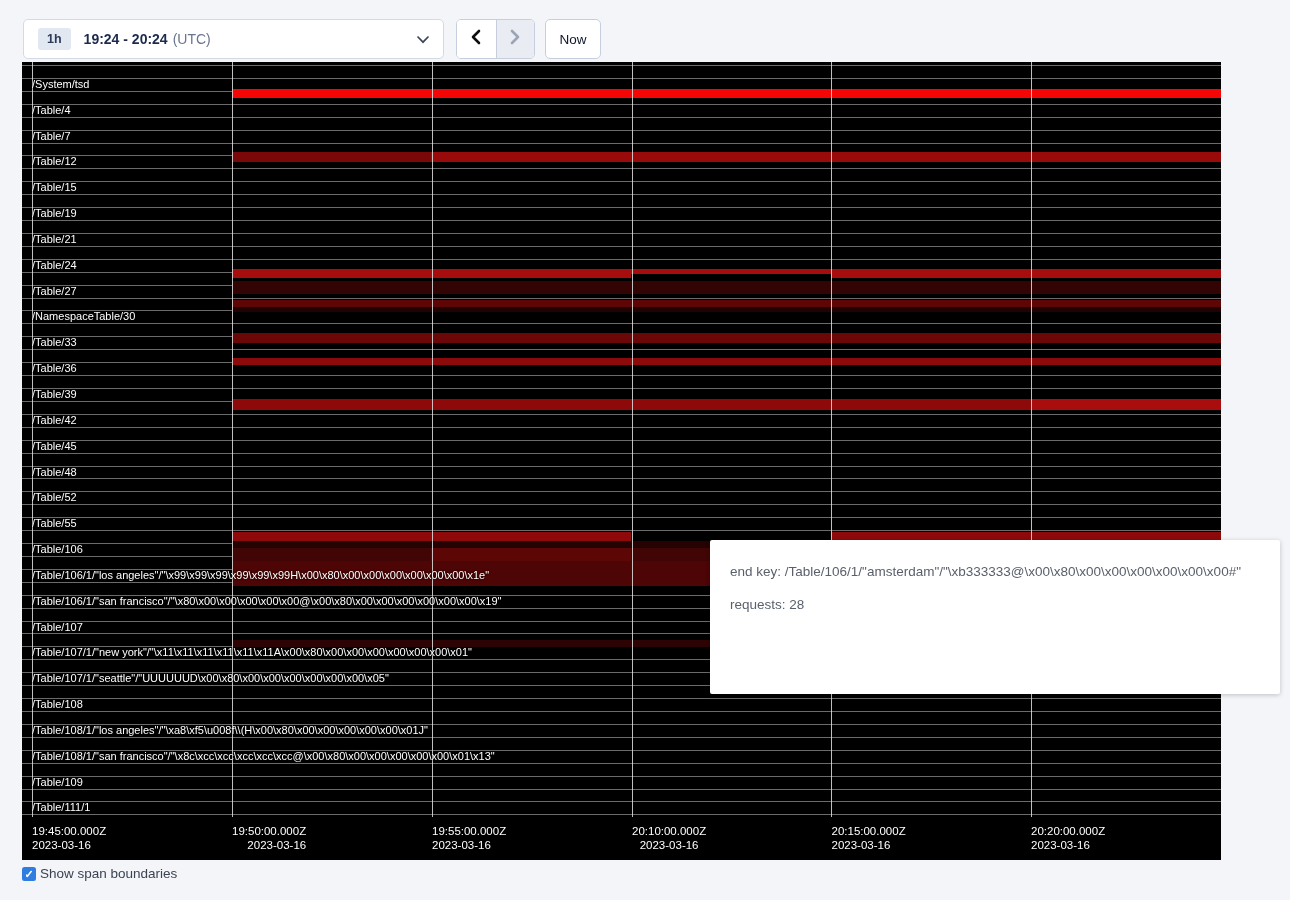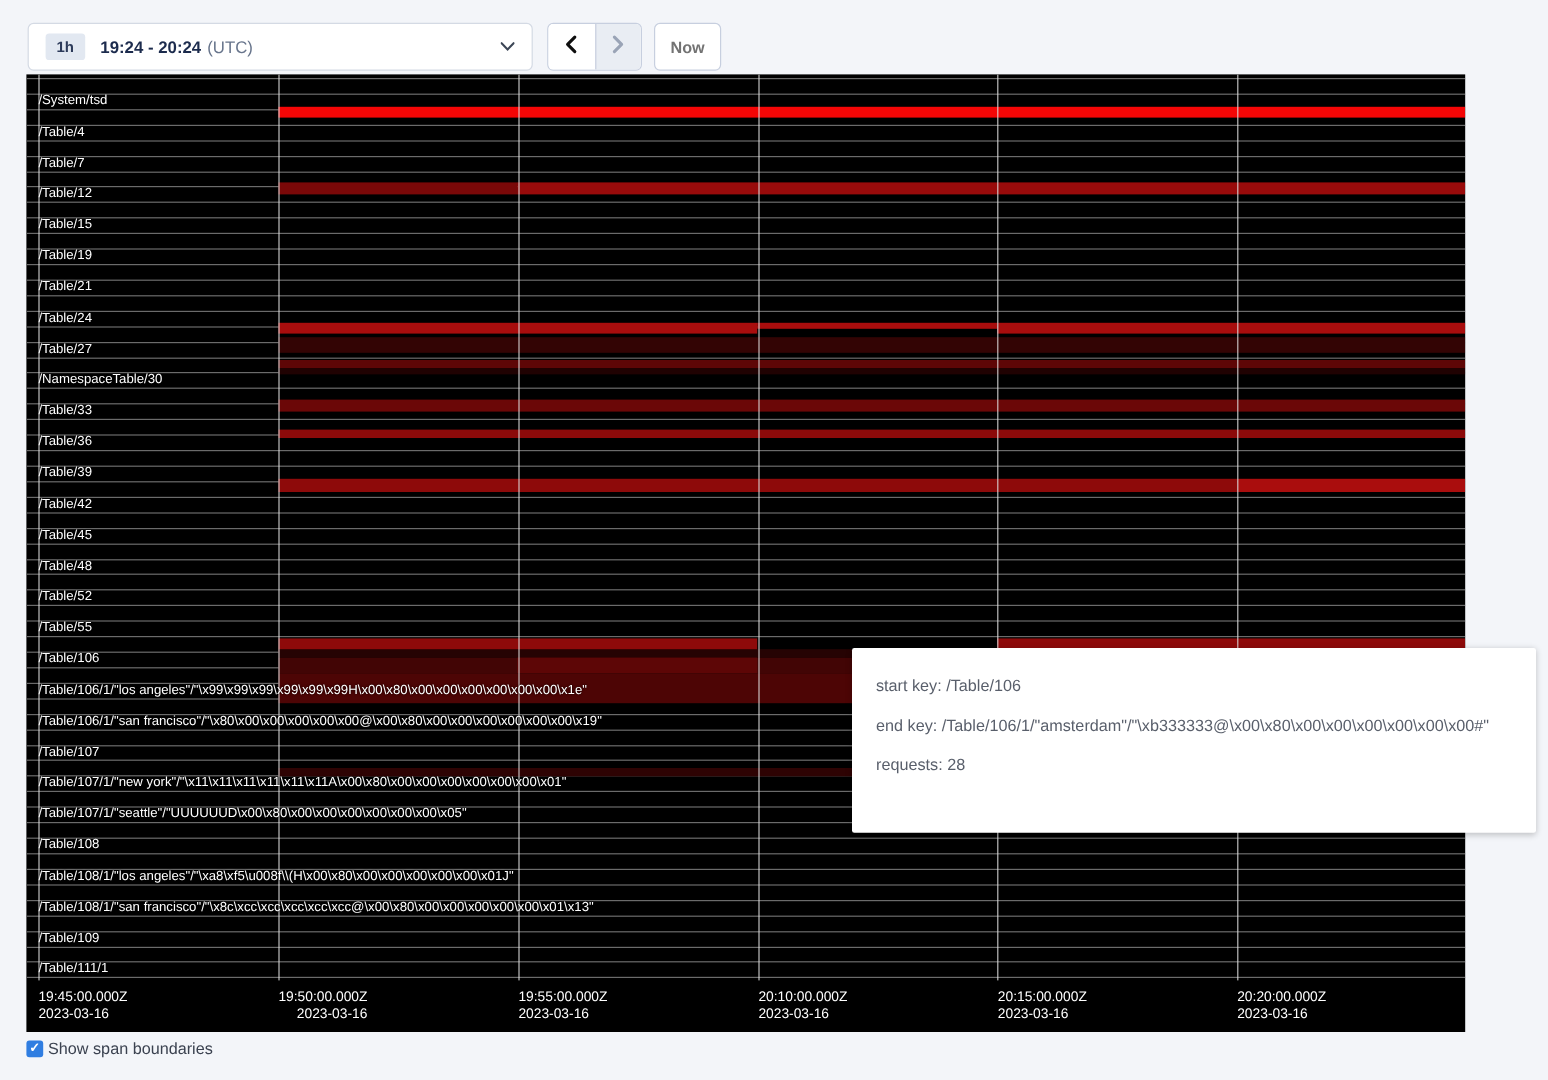--- a/index.html
+++ b/index.html
@@ -33,21 +33,21 @@
   .nav-btn {
     width:50%; display:flex; align-items:center; justify-content:center;
     background:#fff; cursor:pointer;
   }
   .nav-btn.disabled { background:#e9edf3; cursor:default; }
   .nav-btn + .nav-btn { border-left:1px solid #c7cfdf; }
 
   .now-btn {
     position:absolute; left:545px; top:19px; width:56px; height:40px;
     background:#fff; border:1px solid #c7cfdf; border-radius:5px;
-    font-weight:bold; font-size:13.5px; color:#737373;
+    font-weight:normal; font-size:13.5px; color:#0f172a;
     display:flex; align-items:center; justify-content:center; cursor:pointer;
   }
 
   
   .canvas {
     position:absolute; left:22px; top:62px; width:1199px; height:798px;
     background:#000; overflow:hidden;
   }
   .hline { position:absolute; left:0; width:1199px; height:1px; background:#6b6b6b; }
   .vline { position:absolute; top:0; width:1px; height:755px; background:rgba(225,225,225,.85); }
@@ -229,36 +229,35 @@
       <div>2023-03-16</div>
     </div>
     <div class="x-tick" style="left: 210px; text-align: right;">
       <div>19:50:00.000Z</div>
       <div>2023-03-16</div>
     </div>
     <div class="x-tick" style="left: 410px;">
       <div>19:55:00.000Z</div>
       <div>2023-03-16</div>
     </div>
-    <div class="x-tick" style="left: 610px;">
+    <div class="x-tick" style="left: 610px; text-align: center;">
       <div>20:10:00.000Z</div>
       <div>2023-03-16</div>
     </div>
     <div class="x-tick" style="left: 809.5px;">
       <div>20:15:00.000Z</div>
       <div>2023-03-16</div>
     </div>
     <div class="x-tick" style="left: 1009px;">
       <div>20:20:00.000Z</div>
       <div>2023-03-16</div>
     </div>
   </div>
 
 <div class="tooltip">
-  <div class="tooltip-line">start key: /Table/106</div>
   <div class="tooltip-line">end key: /Table/106/1/"amsterdam"/"\xb333333@\x00\x80\x00\x00\x00\x00\x00\x00#"</div>
   <div class="tooltip-line">requests: 28</div>
 </div>
 
 <div class="footer-row">
   <span class="checkbox" id="span-checkbox" style="background: rgb(47, 125, 225);">✓</span>
   <span class="checkbox-label">Show span boundaries</span>
 </div>
 
 </body></html>

